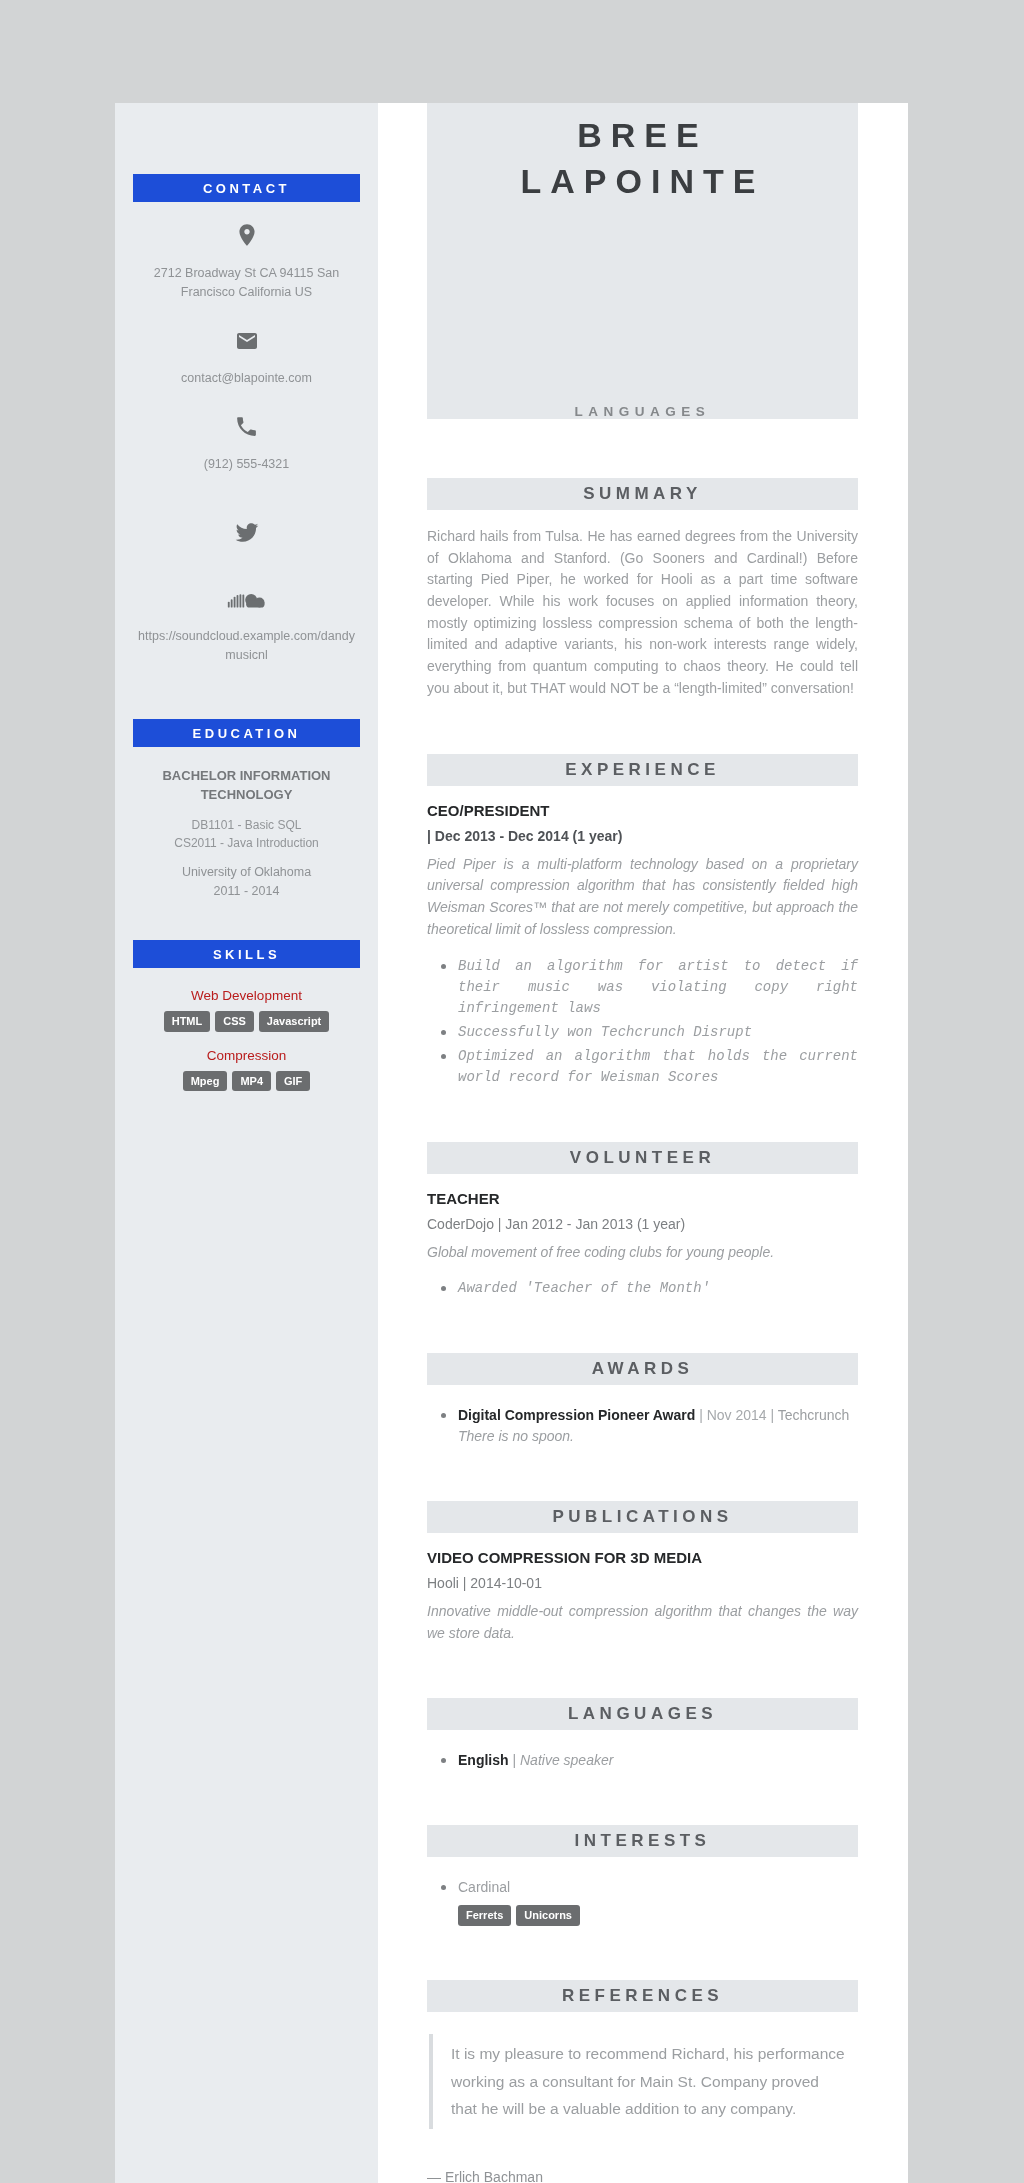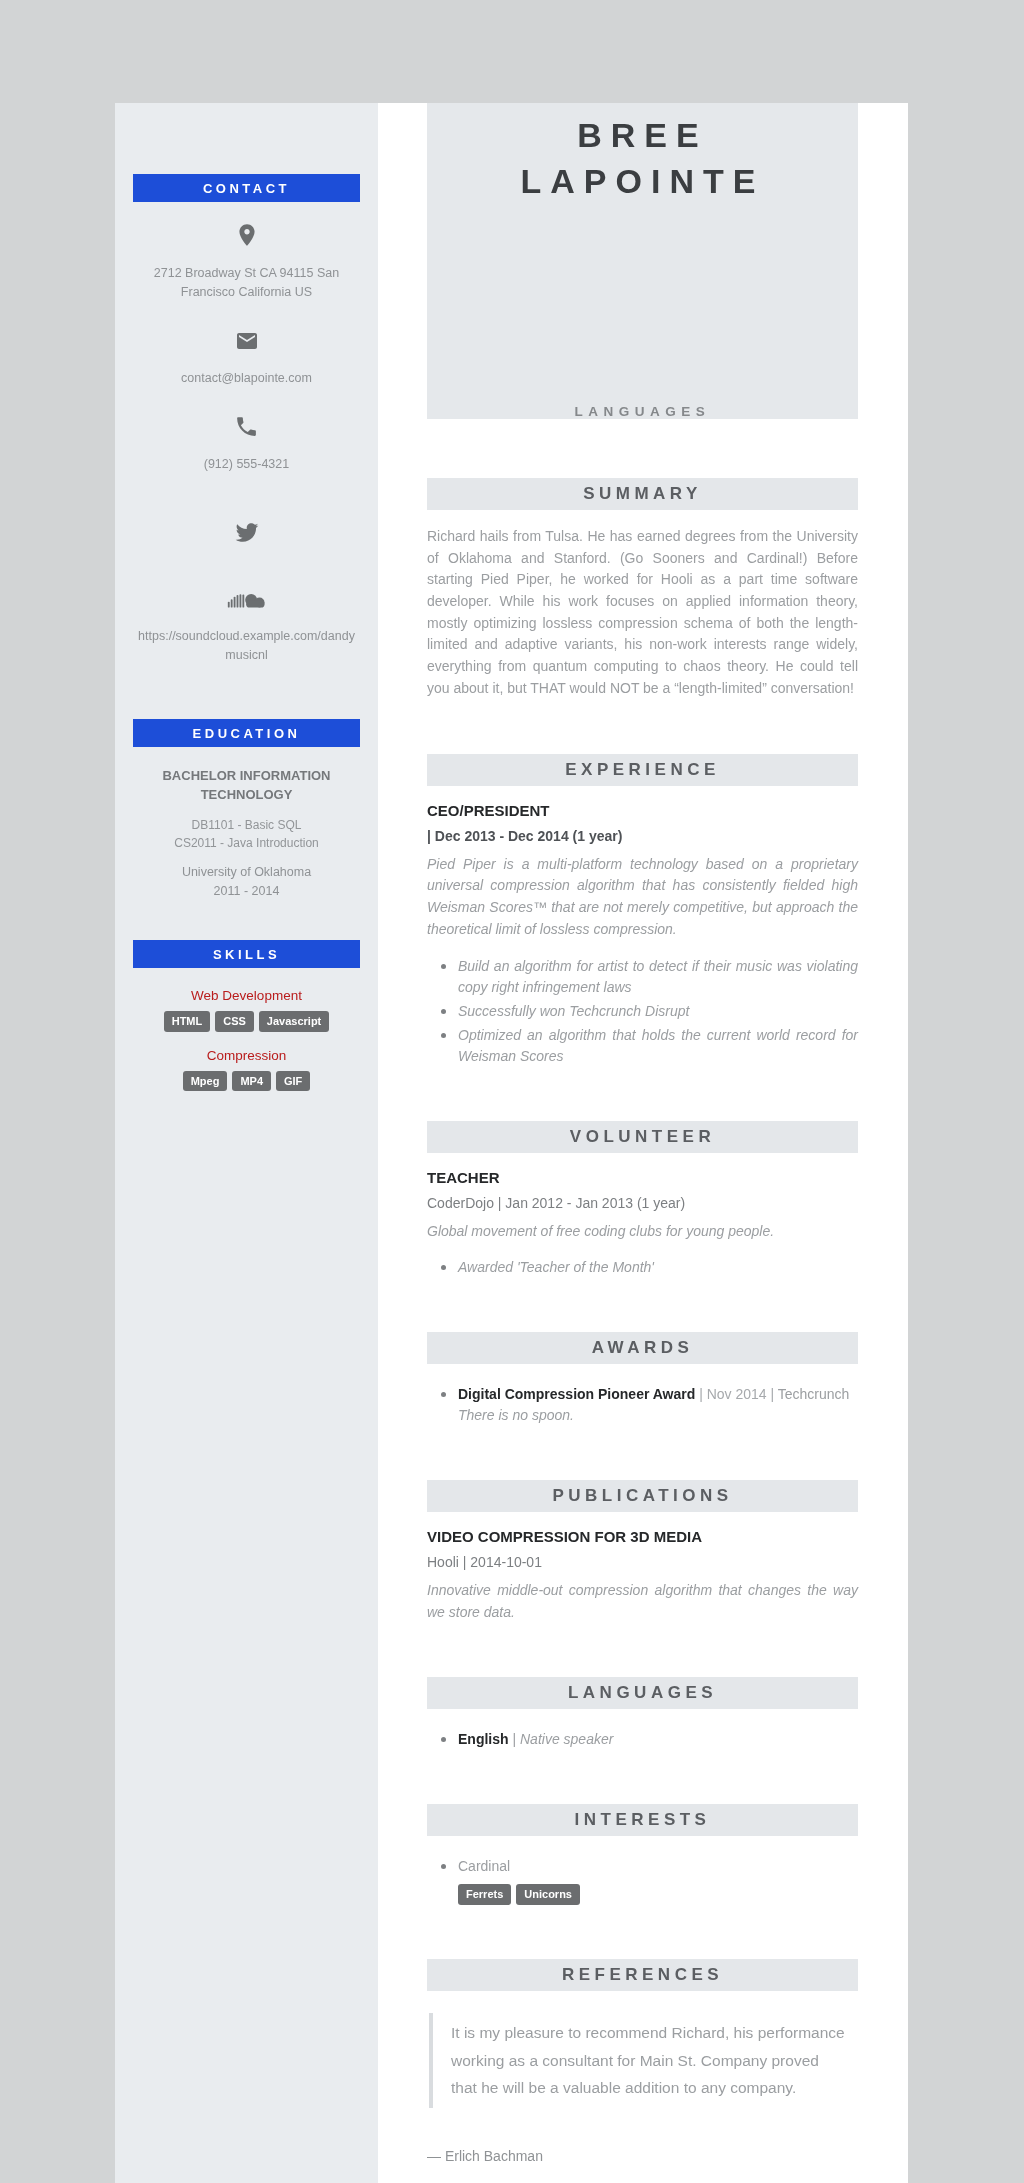--- a/index.html
+++ b/index.html
@@ -61,21 +61,21 @@
     color:#9b9ea1; font-size:14px; font-style:italic; line-height:1.55;
     text-align:justify; margin-bottom:14px;
   }
   .blist { margin:16px 0 0 14px; }
   .bitem { display:flex; margin-bottom:3px; }
   .bitem .dot {
     flex:0 0 5px; width:5px; height:5px; border-radius:50%;
     background:#7d8083; margin:8px 12px 0 0;
   }
   .bitem .btext {
-    color:#9b9ea1; font-size:14px; font-style:italic; line-height:1.5; text-align:justify; flex:1;
+    color:#9b9ea1; font-size:14px; font-style:italic; line-height:1.5; text-align:justify; flex:1;font-family:Liberation Mono, monospace;
   }
   .btext-normal { font-style:normal !important; }
   .award-line { color:#9b9ea1; font-size:14px; line-height:1.5; }
   .award-title { color:#26282a; font-weight:bold; }
   .award-note { font-style:italic; color:#9b9ea1; }
   .lang-name { color:#26282a; font-weight:bold; }
   .lang-level { font-style:italic; }
   .interest-tags { display:flex; gap:5px; margin-top:7px; }
   .quote {
     border-left:4px solid #d9dcdf; padding:6px 10px 6px 18px; margin:22px 0 40px 2px;

